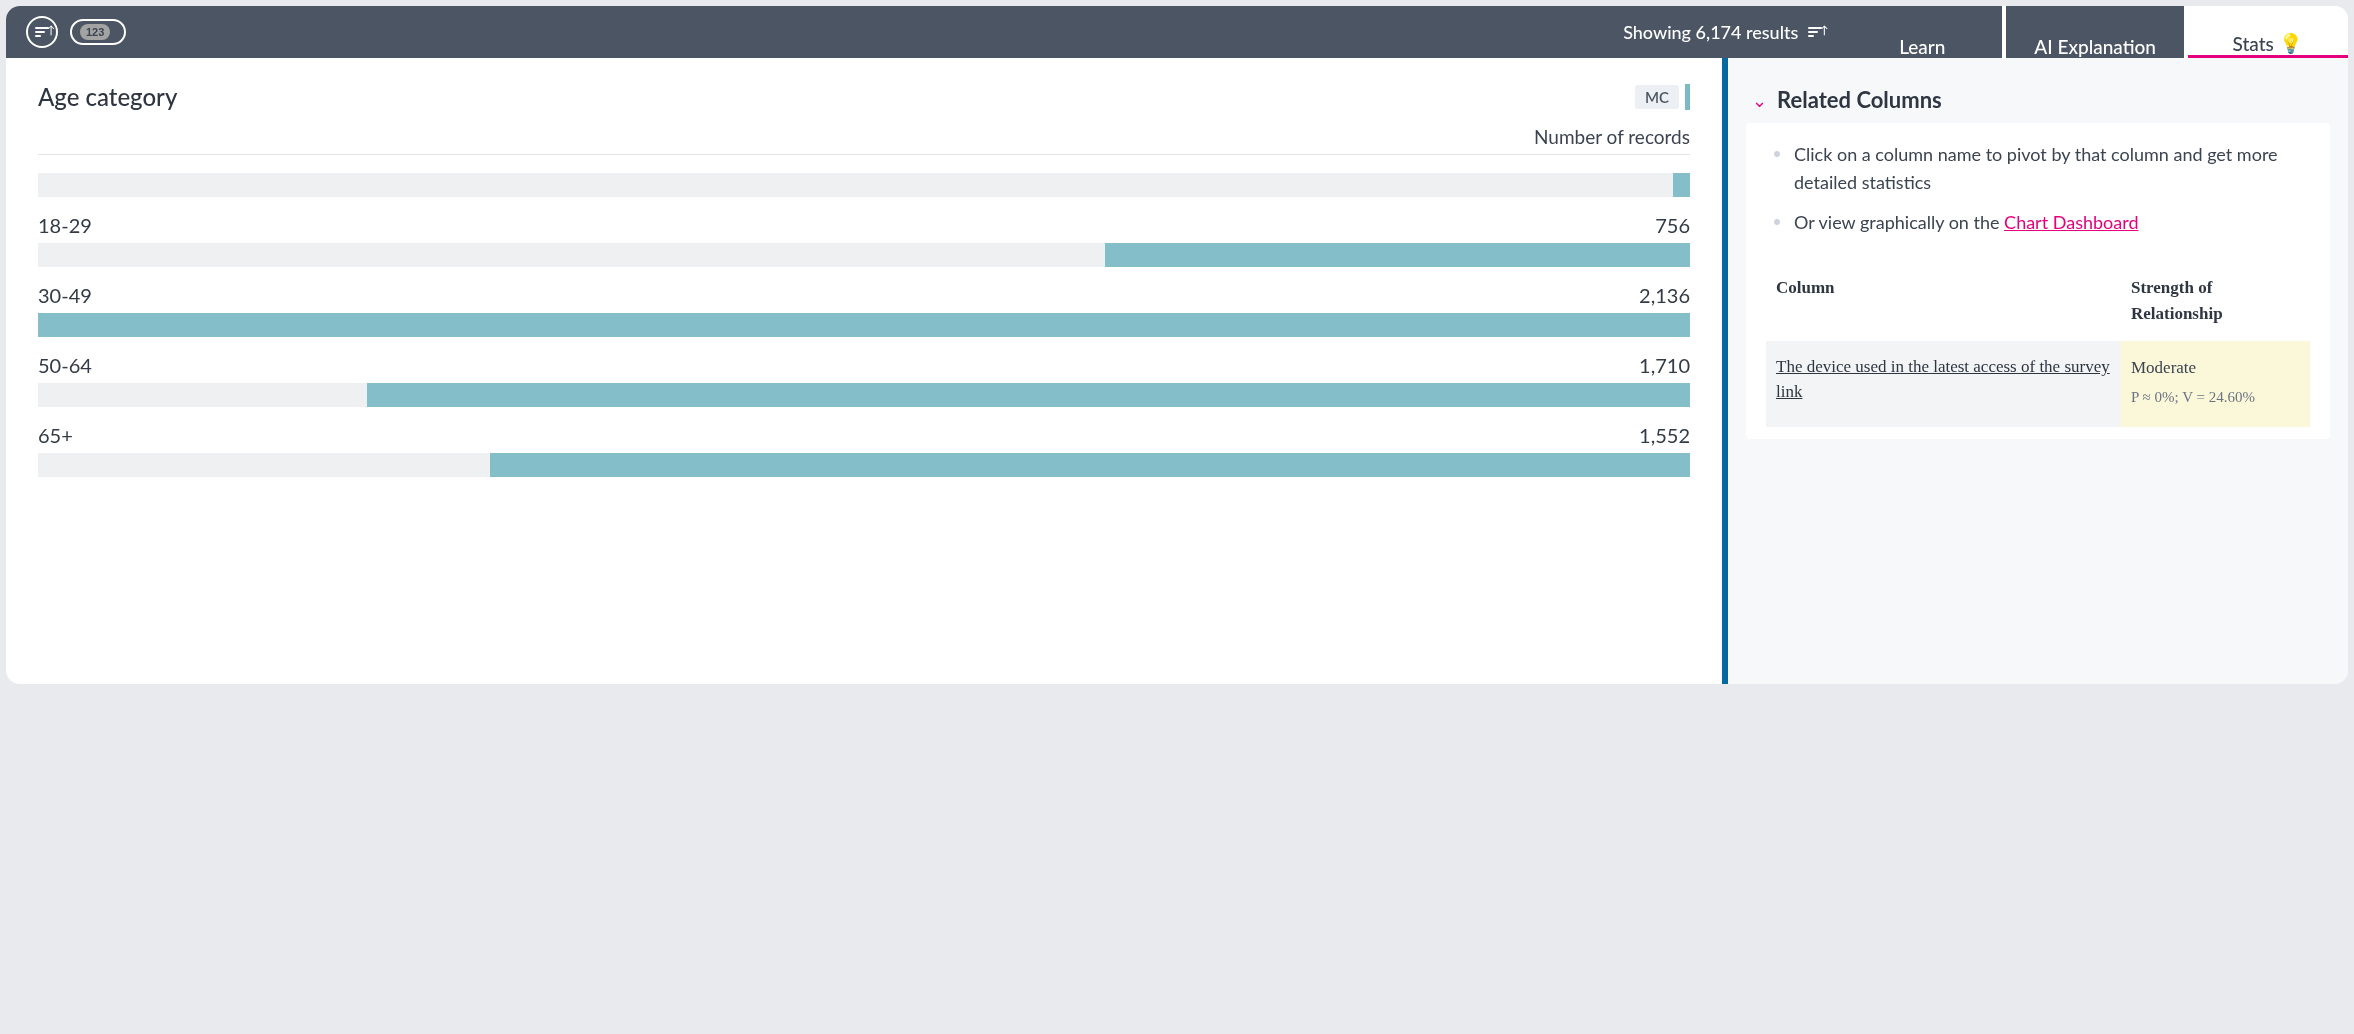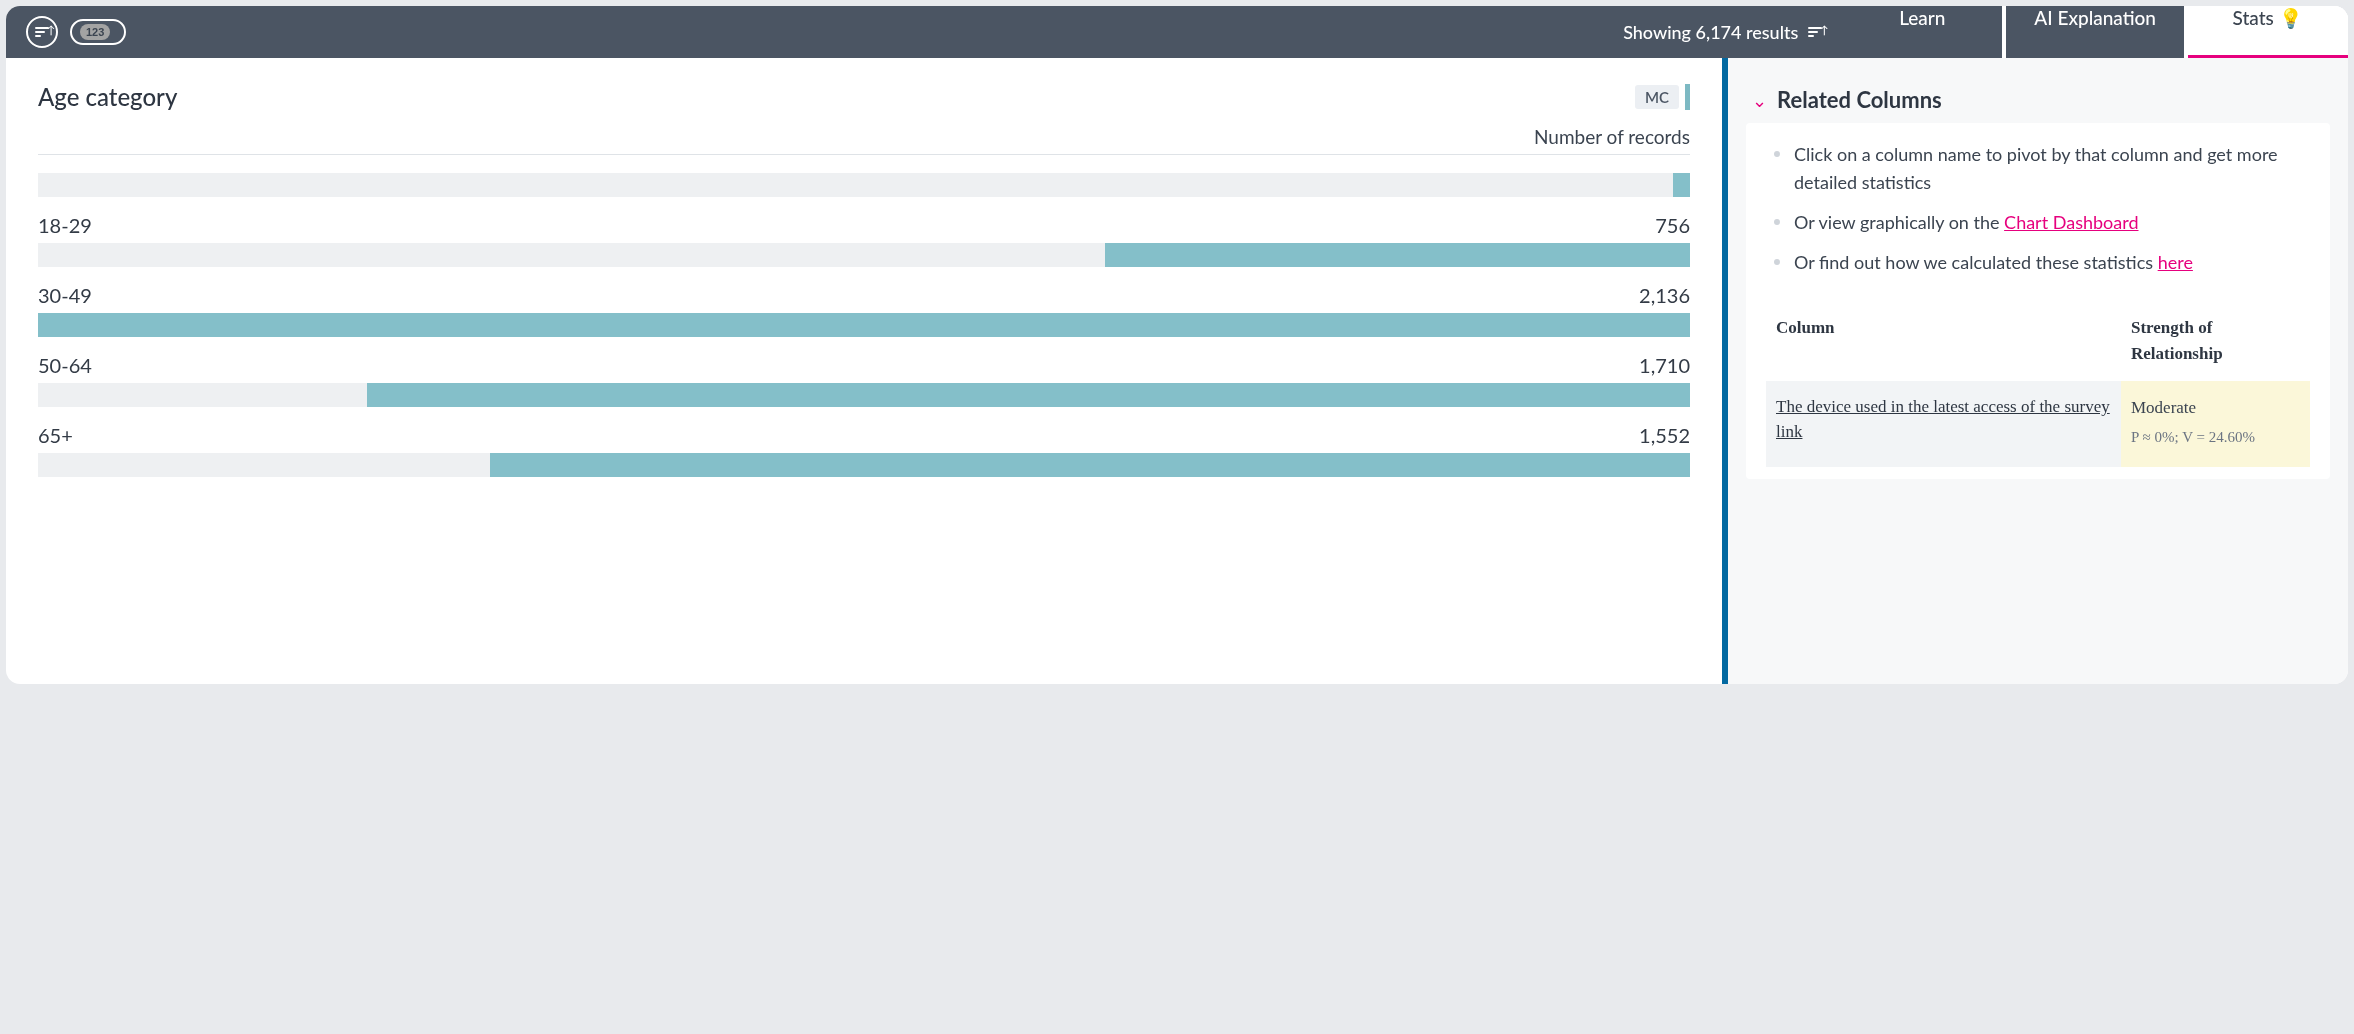--- a/index.html
+++ b/index.html
@@ -94,21 +94,21 @@
   .tabs {
     display: flex;
     gap: 4px;
     background: #fff;
     flex-shrink: 0;
   }
   .tab {
     background: #4b5563;
     color: #fff;
     display: flex;
-    align-items: flex-start;
+    align-items: flex-end;
     justify-content: center;
     padding: 0 28px;
     font-size: 19px;
     font-weight: 500;
     height: 52px;
     min-width: 160px;
     cursor: pointer;
   }
   .tab.active {
     background: #fff;
@@ -366,21 +366,20 @@
 
     <div class="right-panel">
       <div class="section-head">
         <span class="chev">⌄</span>
         <span class="title">Related Columns</span>
       </div>
       <div class="section-body">
         <ul class="bullets" id="bullets-slot">
             <li>Click on a column name to pivot by that column and get more detailed statistics</li>
             <li><span>Or view graphically on the </span><a class="pink">Chart Dashboard</a></li>
-            <li><span>Or find out how we calculated these statistics </span><a class="pink">here</a></li>
           </ul>
 
         <table class="rel-table">
           <thead>
             <tr>
               <th>Column</th>
               <th>Strength of Relationship</th>
             </tr>
           </thead>
           <tbody id="rel-rows">

